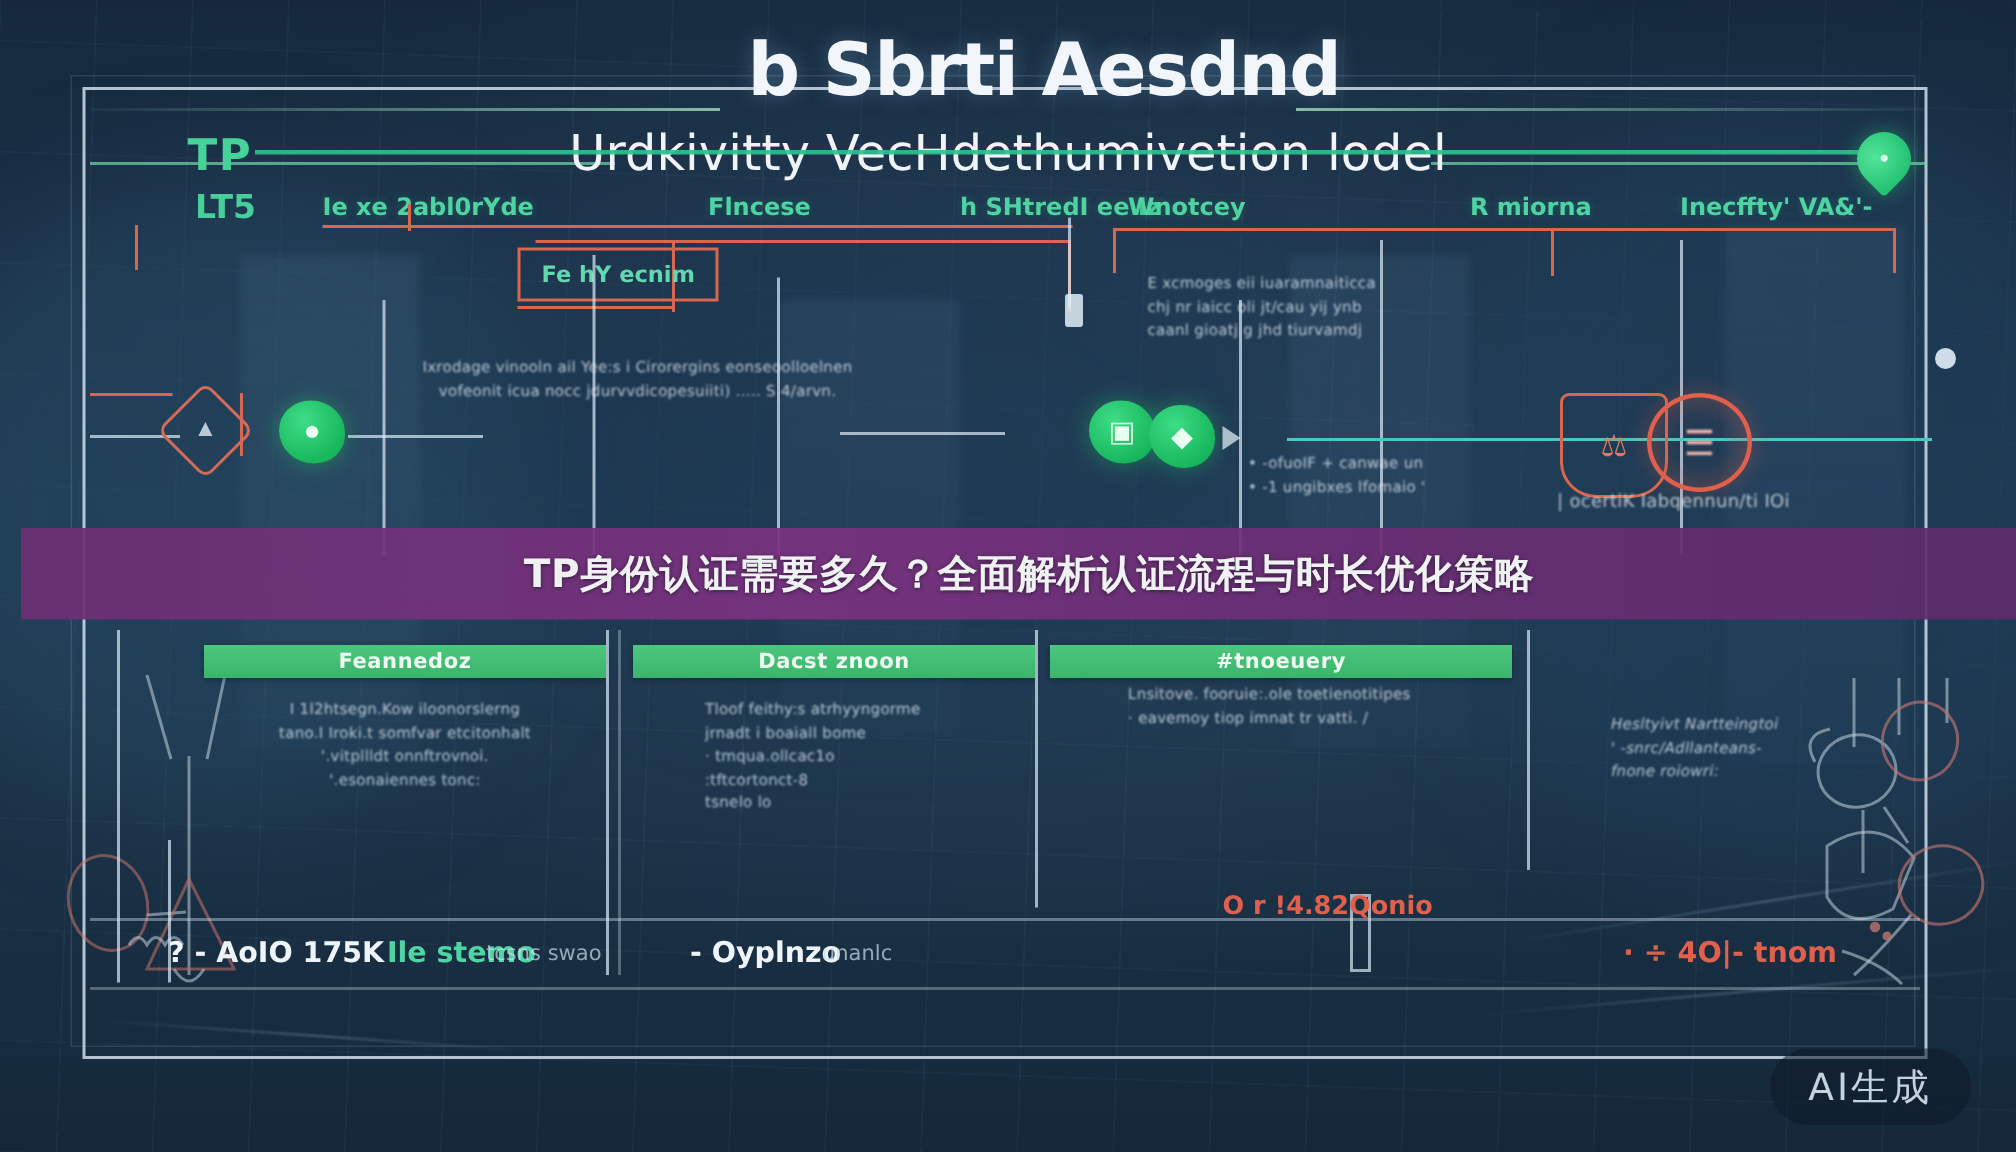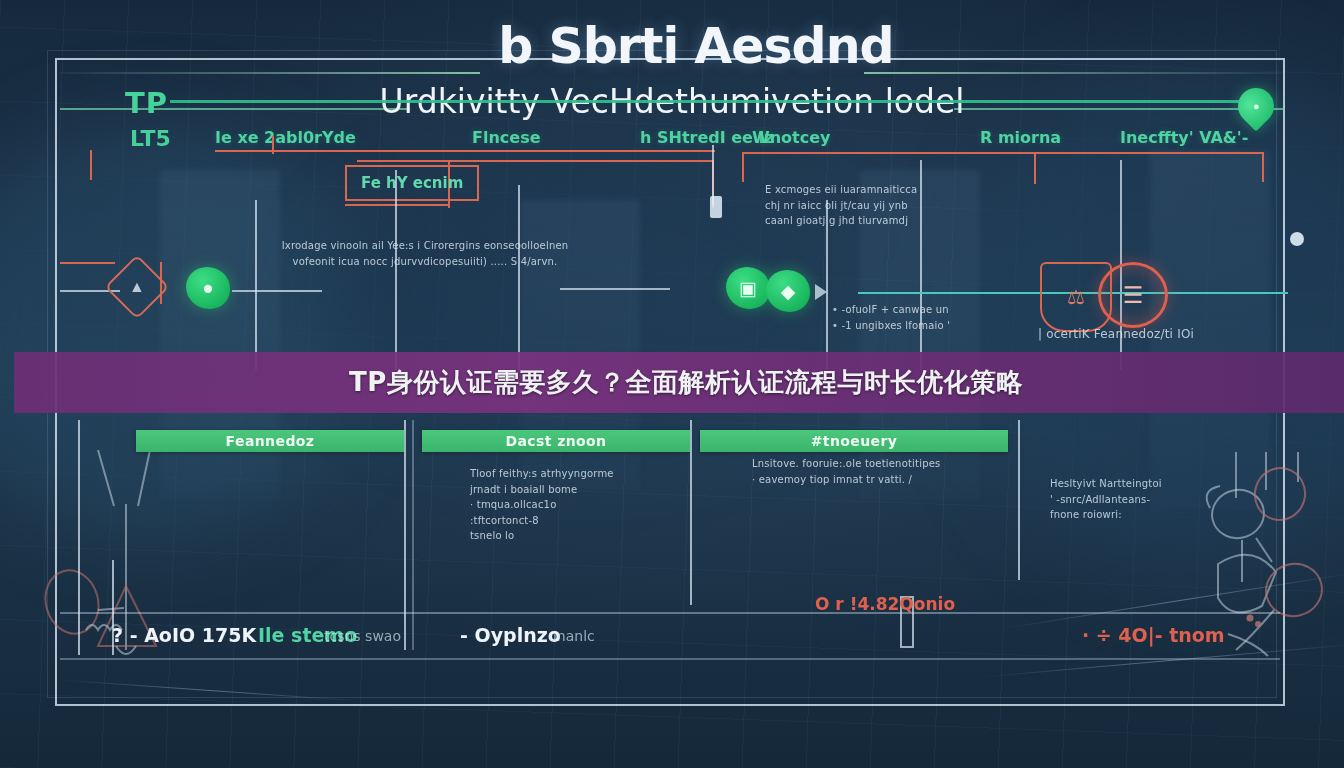--- a/index.html
+++ b/index.html
@@ -290,21 +290,21 @@
     <path d="M3 2 L15 10 L3 18 Z" fill="rgba(225,238,248,.85)"></path>
   </svg>
 
   <div class="para c" style="left:235px; top:238px; width:380px; white-space:pre-line;">Ixrodage vinooln ail Yee:s i Cirorergins eonseoolloelnen
 vofeonit icua nocc jdurvvdicopesuiiti) .....  S 4/arvn.</div>
   <div class="para" style="left:765px; top:182px; width:210px; white-space:pre-line;">E xcmoges eii iuaramnaiticca
 chj nr iaicc oli jt/cau yij ynb
 caanl gioatj g jhd tiurvamdj</div>
   <div class="para" style="left:832px; top:302px; width:230px; white-space:pre-line;">• -ofuoIF  + canwae un
 • -1 ungibxes lfomaio '</div>
-  <div class="para" style="left:1038px; top:325px; width:250px; font-size:12px;">| ocertiK Feannedoz/ti IOi</div>
+  <div class="para" style="left:1038px; top:325px; width:250px; font-size:12px;">| ocertiK Iabqennun/ti IOi</div>
 
   <svg class="figure" style="left:38px; top:450px;" width="180" height="210" viewBox="0 0 180 210">
     <g fill="none" stroke="rgba(224,236,246,.55)" stroke-width="2">
       <path d="M60 0 L76 56 M112 0 L100 56"></path>
       <path d="M88 54 L88 200"></path>
       <ellipse cx="34" cy="152" rx="26" ry="32" transform="rotate(-16 34 152)" stroke="rgba(212,120,110,.6)"></ellipse>
       <path d="M60 160 L86 158"></path>
       <path d="M88 136 L60 196 L118 196 Z" stroke="rgba(212,120,110,.6)"></path>
       <path d="M78 196 q10 16 20 0"></path>
       <path d="M48 180 q6 -10 12 0 q6 -10 12 0 q6 -10 12 0"></path>
@@ -334,28 +334,32 @@
   <div class="gbar" style="left:136px; width:268px;">
       <span>Feannedoz</span>
     </div>
   <div class="gbar" style="left:422px; width:268px;">
       <span>Dacst  znoon</span>
     </div>
   <div class="gbar" style="left:700px; width:308px;">
       <span>#tnoeuery</span>
     </div>
 
+  <div class="para c" style="left:150px; top:466px; width:240px; white-space:pre-line;">I 1l2htsegn.Kow iloonorslerng
+tano.I  Iroki.t somfvar etcitonhalt
+'.vitpllldt onnftrovnoi.
+'.esonaiennes tonc:</div>
   <div class="para" style="left:470px; top:466px; width:200px; white-space:pre-line;">Tloof feithy:s atrhyyngorme
 jrnadt i boaiall bome
 · tmqua.ollcac1o
 :tftcortonct-8
 tsnelo   lo</div>
   <div class="para" style="left:752px; top:456px; width:280px; white-space:pre-line;">Lnsitove. fooruie:.ole toetienotitipes
 · eavemoy tiop imnat tr vatti. /</div>
-  <div class="para" style="left:1050px; top:476px; width:200px; white-space:pre-line;">Hesltyivt Nartteingtoi
+  <div class="para" style="left:1074px; top:476px; width:200px; white-space:pre-line;font-style:italic;">Hesltyivt Nartteingtoi
 ' -snrc/Adllanteans-
 fnone roiowri:</div>
 
   <div class="wline v" style="left:404px; top:420px; height:230px;"></div>
   <div class="wline v" style="left:412px; top:420px; height:230px; opacity:.45;"></div>
   <div class="wline v" style="left:690px; top:420px; height:185px;"></div>
   <div class="wline v" style="left:1018px;top:420px; height:160px;"></div>
   <div class="wline v" style="left:112px; top:560px; height:95px;"></div>
   <div class="wline v" style="left:78px;  top:420px; height:235px;"></div>
   <div class="wline v" style="left:900px; top:596px; height:52px; width:14px; border:2px solid rgba(216,232,244,.7); background:transparent;"></div>
@@ -366,14 +370,15 @@
 
   <div class="legend white" style="left:112px;">? - AoIO 175K</div>
   <div class="legend green" style="left:258px;">Ile stemo</div>
   <div class="legend small" style="left:324px; top:628px;">tcsns swao</div>
   <div class="legend white" style="left:460px;">- Oyplnzo</div>
   <div class="legend small" style="left:548px; top:628px;">unanlc</div>
 
   <div class="redtxt" style="left:815px; top:594px; font-size:17px;">O r !4.82Qonio</div>
   <div class="redtxt" style="left:1082px; top:624px; font-size:19px;">· ÷ 4O|- tnom</div>
 
+  <div class="watermark">AI生成</div>
 
 </div>
 
 </body></html>

